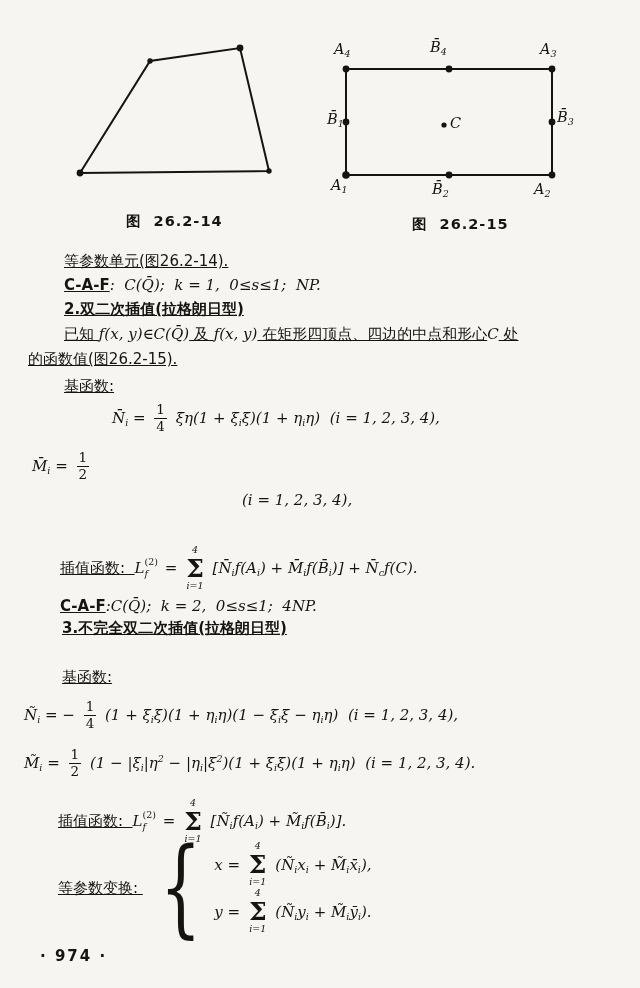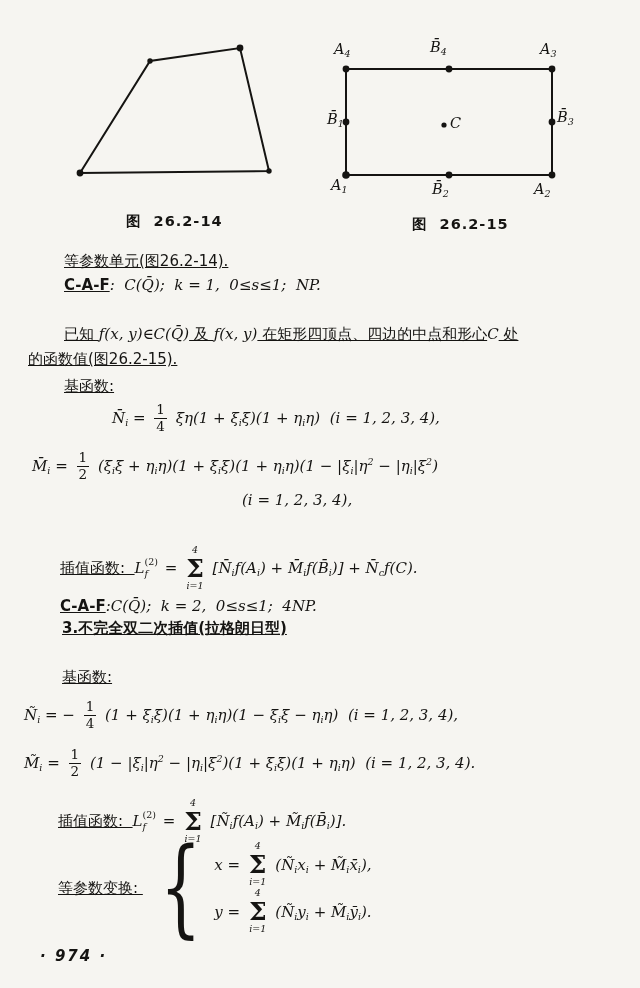--- a/index.html
+++ b/index.html
@@ -27,21 +27,21 @@
       line-height:1.25;margin:0 2px 0 0;font-family:"DejaVu Serif",serif;}
   .ss .ss-sub{font-style:italic;}
   .bigbrace{font-family:"DejaVu Serif",serif;font-size:106px;line-height:0.92;font-weight:400;
             transform:scaleX(0.62);transform-origin:center;margin:0 0 0 4px;}
   .brace-col{display:flex;flex-direction:column;}
   .frow{display:flex;align-items:center;white-space:pre;height:47px;font-size:15px;}
   .figure{position:absolute;}
   .figure svg{display:block;}
   .fig-label{position:absolute;font-size:14.5px;white-space:pre;}
   .caption{position:absolute;font-weight:bold;font-size:14.5px;white-space:pre;letter-spacing:1px;}
-  .pageno{font-weight:bold;letter-spacing:2px;font-style:italic;}
+  .pageno{font-weight:bold;letter-spacing:2px;}
 </style>
 </head>
 <body>
 
 <div class="page">
 
   <div class="figure" style="left:45px;top:28px;width:255px;height:160px">
     <svg width="255" height="160" viewBox="0 0 255 160">
       <polygon points="35,145 105,33 195,20 224,143" fill="none" stroke="#151412" stroke-width="2"></polygon>
       <circle cx="35" cy="145" r="3.4" fill="#151412"></circle>
@@ -73,26 +73,27 @@
     <span class="fig-label" style="left:1px;top:139px"><span class="mi">A<sub>1</sub></span></span>
     <span class="fig-label" style="left:102px;top:143px"><span class="mi">B̄<sub>2</sub></span></span>
     <span class="fig-label" style="left:204px;top:143px"><span class="mi">A<sub>2</sub></span></span>
   </div>
 
   <div class="caption" style="left:126px;top:212px">图  26.2-14</div>
   <div class="caption" style="left:412px;top:215px">图  26.2-15</div>
 
   <div class="tline" style="left:64px;top:252px"><span class="rm">等参数单元(图26.2-14).</span></div>
   <div class="tline" style="left:64px;top:276px"><span class="rm hd">C-A-F</span><span class="mi">:  C(Q̄);  k = 1,  0≤s≤1;  NP.</span></div>
+  <div class="tline" style="left:64px;top:300px"><span class="rm hd">2.双二次插值(拉格朗日型)</span></div>
   <div class="tline" style="left:64px;top:325px"><span class="rm">已知 </span><span class="mi">f(x, y)∈C(Q̄)</span><span class="rm"> 及 </span><span class="mi">f(x, y)</span><span class="rm"> 在矩形四顶点、四边的中点和形心</span><span class="mi">C</span><span class="rm"> 处</span></div>
   <div class="tline" style="left:28px;top:350px"><span class="rm">的函数值(图26.2-15).</span></div>
   <div class="tline" style="left:64px;top:377px"><span class="rm">基函数:</span></div>
 
   <div class="fline" style="left:112px;top:398px;height:40px"><span class="mi">N̄<sub>i</sub> = </span><span class="frac"><span class="fn">1</span><span class="fd">4</span></span><span class="mi"> ξη(1 + ξ<sub>i</sub>ξ)(1 + η<sub>i</sub>η)  (i = 1, 2, 3, 4),</span></div>
-  <div class="fline" style="left:32px;top:446px;height:40px"><span class="mi">M̄<sub>i</sub> = </span><span class="frac"><span class="fn">1</span><span class="fd">2</span></span><span class="mi"> (ξ<sub>i</sub>ξ + η<sub>i</sub>η)(1 + ξ<sub>i</sub>ξ)(1 + η<sub>i</sub>η)(1 − |ξ<sub>i</sub>|η<sup>2</sup> − |η<sub>i</sub>|ξ<sup>2</sup>)</span></div>
+  <div class="fline" style="left:32px;top:446px;height:40px"><span class="mi">M̄<sub>i</sub> = </span><span class="frac"><span class="fn">1</span><span class="fd">2</span></span></div>
   <div class="tline" style="left:242px;top:491px"><span class="mi">(i = 1, 2, 3, 4),</span></div>
   <div class="fline" style="left:60px;top:543px;height:50px"><span class="rm">插值函数:  </span><span class="mi">L</span><span class="ss"><span>(2)</span><span class="ss-sub">f</span></span><span class="mi"> = </span><span class="sum"><span class="slim">4</span><span class="sig">Σ</span><span class="slim">i=1</span></span><span class="mi"> [N̄<sub>i</sub>f(A<sub>i</sub>) + M̄<sub>i</sub>f(B̄<sub>i</sub>)] + N̄<sub>c</sub>f(C).</span></div>
   <div class="tline" style="left:60px;top:597px"><span class="rm hd">C-A-F</span><span class="mi">:C(Q̄);  k = 2,  0≤s≤1;  4NP.</span></div>
   <div class="tline" style="left:62px;top:619px"><span class="rm hd">3.不完全双二次插值(拉格朗日型)</span></div>
   <div class="tline" style="left:62px;top:668px"><span class="rm">基函数:</span></div>
   <div class="fline" style="left:24px;top:694px;height:42px"><span class="mi">Ñ<sub>i</sub> = − </span><span class="frac"><span class="fn">1</span><span class="fd">4</span></span><span class="mi"> (1 + ξ<sub>i</sub>ξ)(1 + η<sub>i</sub>η)(1 − ξ<sub>i</sub>ξ − η<sub>i</sub>η)  (i = 1, 2, 3, 4),</span></div>
   <div class="fline" style="left:24px;top:742px;height:42px"><span class="mi">M̃<sub>i</sub> = </span><span class="frac"><span class="fn">1</span><span class="fd">2</span></span><span class="mi"> (1 − |ξ<sub>i</sub>|η<sup>2</sup> − |η<sub>i</sub>|ξ<sup>2</sup>)(1 + ξ<sub>i</sub>ξ)(1 + η<sub>i</sub>η)  (i = 1, 2, 3, 4).</span></div>
   <div class="fline" style="left:58px;top:796px;height:50px"><span class="rm">插值函数:  </span><span class="mi">L</span><span class="ss"><span>(2)</span><span class="ss-sub">f</span></span><span class="mi"> = </span><span class="sum"><span class="slim">4</span><span class="sig">Σ</span><span class="slim">i=1</span></span><span class="mi"> [Ñ<sub>i</sub>f(A<sub>i</sub>) + M̃<sub>i</sub>f(B̄<sub>i</sub>)].</span></div>
 
   <div class="fline" style="left:58px;top:838px;height:100px">

